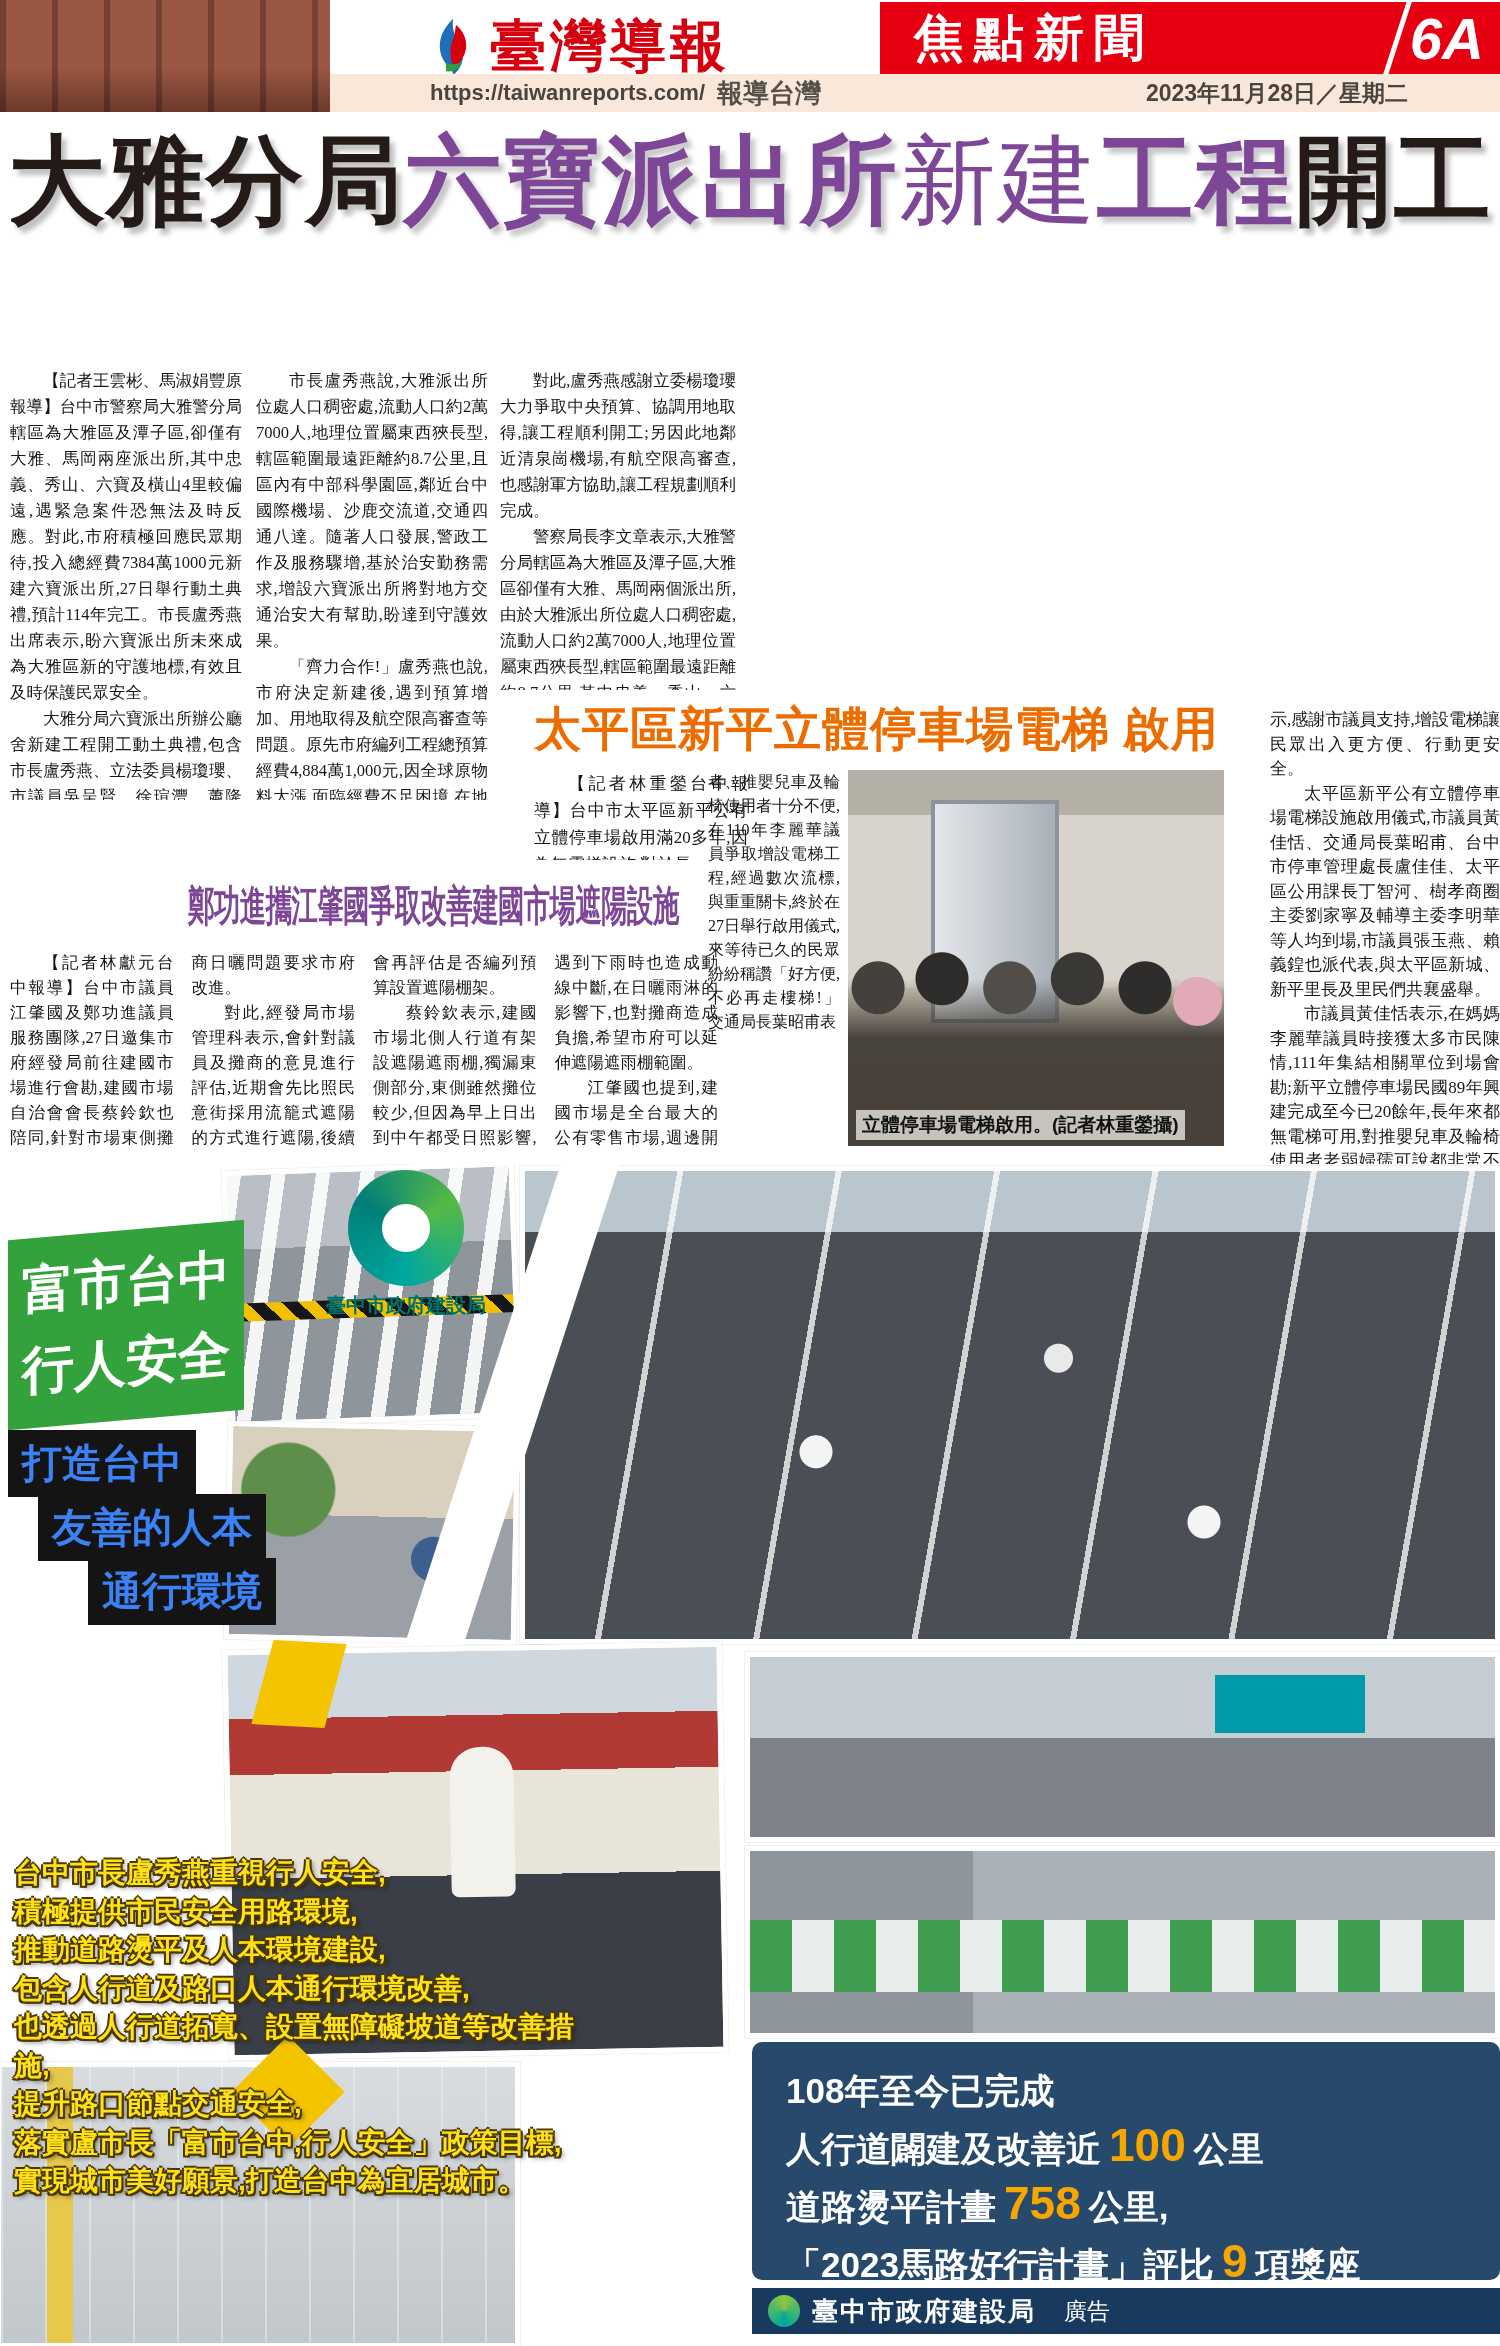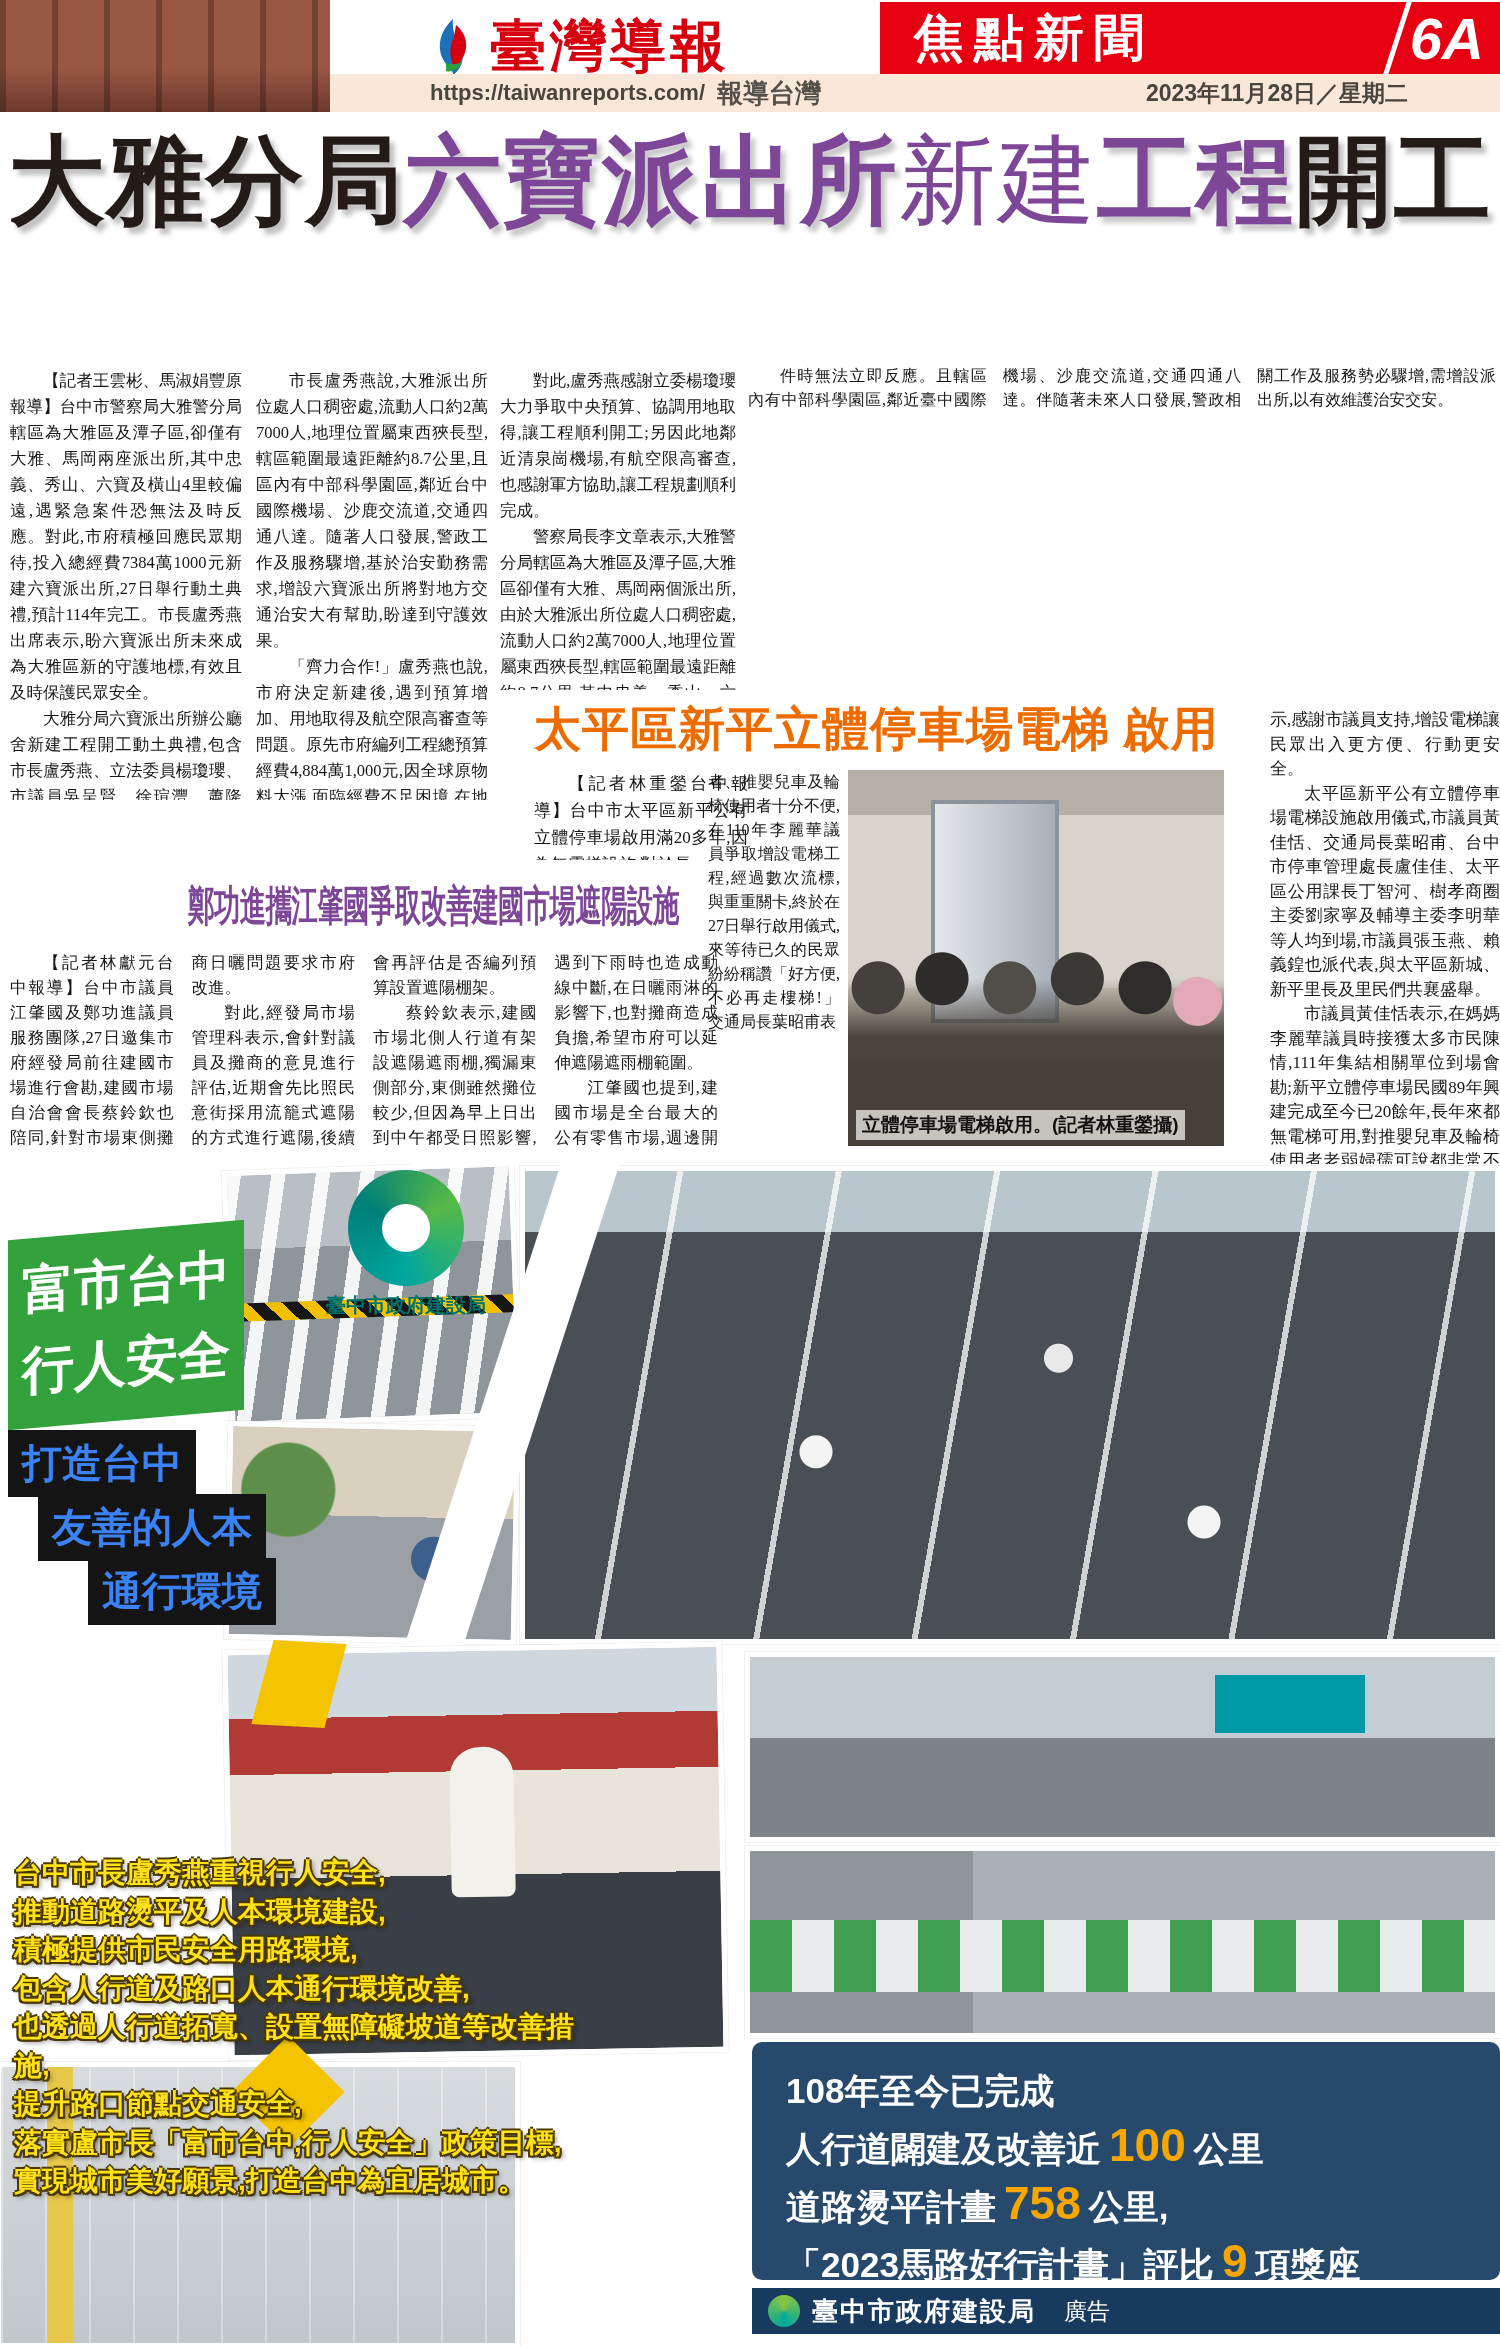--- a/index.html
+++ b/index.html
@@ -205,23 +205,20 @@
     <p>大雅分局六寶派出所辦公廳舍新建工程開工動土典禮,包含市長盧秀燕、立法委員楊瓊瓔、市議員吳呈賢、徐瑄灃、蕭隆澤、警察局長李文章、大雅警分局長劉雲鵬及在地區長、里鄰長、協勤單位等均到場,市議員羅永珍、賴朝國、黃仁、周永鴻服務處也派員到場,一同祈求新建工程施工順利。</p>
   </div>
   <div class="body" id="a1c2">
     <p>市長盧秀燕說,大雅派出所位處人口稠密處,流動人口約2萬7000人,地理位置屬東西狹長型,轄區範圍最遠距離約8.7公里,且區內有中部科學園區,鄰近台中國際機場、沙鹿交流道,交通四通八達。隨著人口發展,警政工作及服務驟增,基於治安勤務需求,增設六寶派出所將對地方交通治安大有幫助,盼達到守護效果。</p>
     <p>「齊力合作!」盧秀燕也說,市府決定新建後,遇到預算增加、用地取得及航空限高審查等問題。原先市府編列工程總預算經費4,884萬1,000元,因全球原物料大漲,面臨經費不足困境,在地方民意代表大力支持下,今年3月獲市議會同意追加2,500萬元,最後投入總經費7,384萬1,000元,其中中央補助3,700萬元、市府經費3,684萬1,000元。</p>
   </div>
   <div class="body" id="a1c3">
     <p>對此,盧秀燕感謝立委楊瓊瓔大力爭取中央預算、協調用地取得,讓工程順利開工;另因此地鄰近清泉崗機場,有航空限高審查,也感謝軍方協助,讓工程規劃順利完成。</p>
     <p>警察局長李文章表示,大雅警分局轄區為大雅區及潭子區,大雅區卻僅有大雅、馬岡兩個派出所,由於大雅派出所位處人口稠密處,流動人口約2萬7000人,地理位置屬東西狹長型,轄區範圍最遠距離約8.7公里,其中忠義、秀山、六寶及橫山等4里較為偏遠,遇緊急案</p>
   </div>
-  <div class="body" id="a1strip">
-    <p>件時無法立即反應。且轄區內有中部科學園區,鄰近臺中國際機場、沙鹿交流道,交通四通八達。伴隨著未來人口發展,警政相關工作及服務勢必驟增,需增設派出所,以有效維護治安交安。</p>
-  </div>
 
 
   <div id="a2hl">太平區新平立體停車場電梯 啟用</div>
   <div class="body" id="a2i1">
     <p>【記者林重鎣台中報導】台中市太平區新平公有立體停車場啟用滿20多年,因為無電梯設施,對於長</p>
   </div>
   <div class="body" id="a2i2">
     <p style="text-indent:0">者、推嬰兒車及輪椅使用者十分不便,在110年李麗華議員爭取增設電梯工程,經過數次流標,與重重關卡,終於在27日舉行啟用儀式,來等待已久的民眾紛紛稱讚「好方便,不必再走樓梯!」交通局長葉昭甫表</p>
   </div>
   <div id="photo2">
@@ -273,22 +270,22 @@
     <div class="blackbox" id="adb3">通行環境</div>
 
     <div id="ad-logo"></div>
     <div id="ad-logo-text">臺中市政府建設局</div>
 
     <div id="ya1" class="ya"></div>
     <div id="ya2" class="ya"></div>
 
     <div id="ad-yellow">
       <div>台中市長盧秀燕重視行人安全,</div>
+      <div>積極提供市民安全用路環境,</div>
       <div>推動道路燙平及人本環境建設,</div>
-      <div>積極提供市民安全用路環境,</div>
       <div>包含人行道及路口人本通行環境改善,</div>
       <div>也透過人行道拓寬、設置無障礙坡道等改善措施,</div>
       <div>提升路口節點交通安全,</div>
       <div>落實盧市長「富市台中,行人安全」政策目標,</div>
       <div>實現城市美好願景,打造台中為宜居城市。</div>
     </div>
 
     <div id="ad-stats">
       <div>108年至今已完成</div>
       <div>

